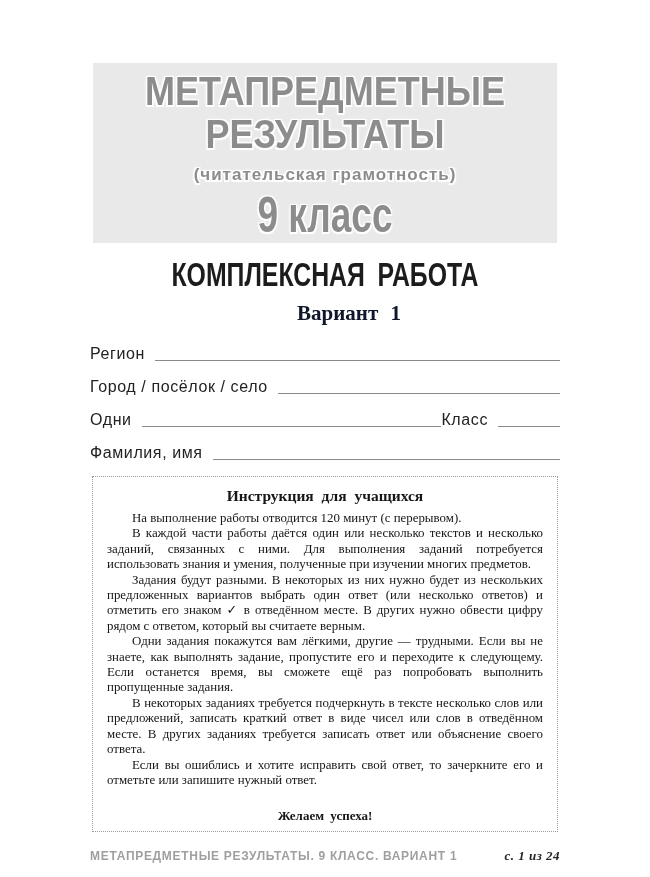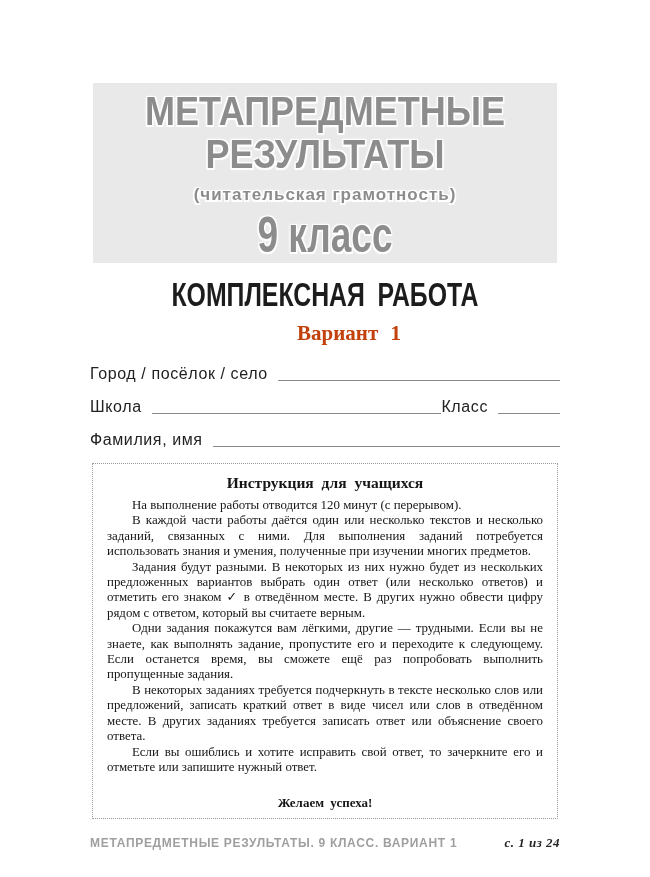--- a/index.html
+++ b/index.html
@@ -9,21 +9,21 @@
     overflow: hidden;
     font-family: "Liberation Sans", sans-serif;
     color: #1a1a1a;
     position: relative;
   }
   .page { position: absolute; inset: 0; }
 
   
   .banner {
     width: 464px; height: 180px;
-    margin: 83px auto 0;
+    margin: 63px auto 0;
     background: #e9e9e9;
     text-align: center;
     box-sizing: border-box;
     padding-top: 7px;
   }
   .banner .halo {
     color: #8c8c8c;
     font-weight: bold;
     text-shadow:
       -1.5px -1.5px 0 #fff, 1.5px -1.5px 0 #fff,
@@ -61,21 +61,21 @@
     transform: scaleX(.73); transform-origin: 50% 50%;
     white-space: nowrap;
   }
   .variant {
     margin-top: 8px;
     text-align: center;
     font-family: "Liberation Serif", serif;
     font-size: 21px; line-height: 25px;
     font-weight: bold;
     word-spacing: 7px;
-    color: #c2410c;
+    color: #0f172a;
     margin-left: 48px;
   }
 
   
   .form { width: 470px; margin: 17px auto 0; }
   .form-row {
     display: flex;
     align-items: flex-end;
     margin-bottom: 12px;
     font-size: 16px; line-height: 21px;
@@ -156,25 +156,29 @@
     <div class="banner-line2 halo">РЕЗУЛЬТАТЫ</div>
     <div class="banner-sub halo">(читательская грамотность)</div>
     <div class="banner-grade halo">9 класс</div>
   </div>
 
   <h1 class="work-title">КОМПЛЕКСНАЯ РАБОТА</h1>
   <div class="variant">Вариант 1</div>
 
   <div class="form">
     <div class="form-row">
+      <span>Регион</span>
+      <span class="blank-line"></span>
+    </div>
+    <div class="form-row">
       <span>Город / посёлок / село</span>
       <span class="blank-line"></span>
     </div>
     <div class="form-row">
-      <span>Школа</span>
+      <span>Одни</span>
       <span class="blank-line"></span>
       <span class="class-label">Класс</span>
       <span class="blank-line short"></span>
     </div>
     <div class="form-row">
       <span>Фамилия, имя</span>
       <span class="blank-line"></span>
     </div>
   </div>
 

